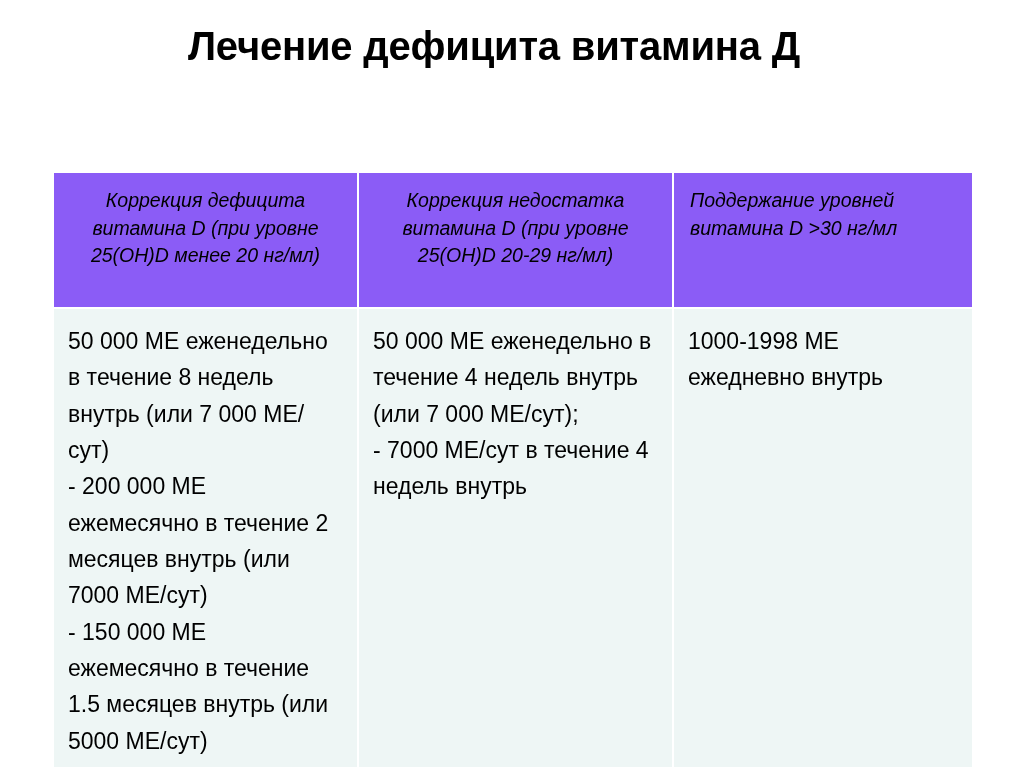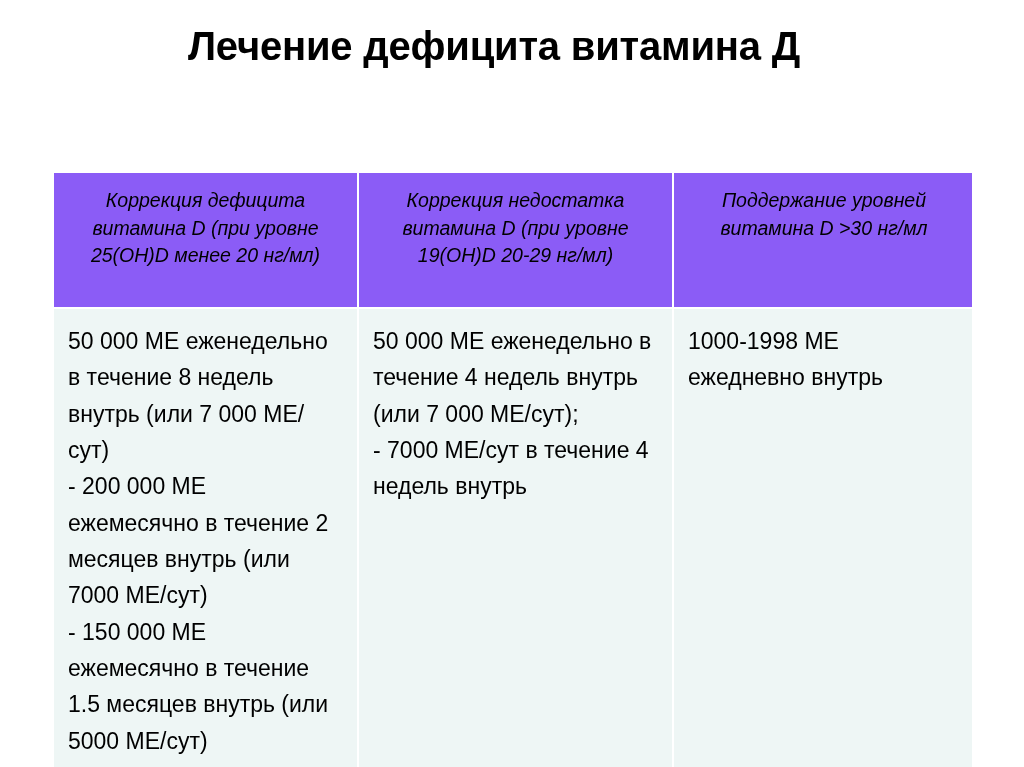--- a/index.html
+++ b/index.html
@@ -51,21 +51,21 @@
   table.dose-table thead th {
     background: #8b5cf6;
     font-style: italic;
     font-weight: normal;
     font-size: 19.5px;
     line-height: 1.42;
     text-align: center;
     height: 136px;
   }
   table.dose-table thead th.col3 {
-    text-align: center;
+    text-align: left;
     padding-left: 16px;
   }
   table.dose-table tbody td {
     background: #eef6f5;
     font-size: 23px;
     line-height: 1.58;
     text-align: left;
     height: 448px;
   }
   .col-1 { width: 305px; }
@@ -83,21 +83,21 @@
   <div class="table-wrap">
     <table class="dose-table">
       <colgroup>
         <col class="col-1">
         <col class="col-2">
         <col class="col-3">
       </colgroup>
       <thead>
         <tr>
           <th class="col1">Коррекция дефицита витамина D (при уровне 25(ОН)D менее 20 нг/мл)</th>
-          <th class="col2">Коррекция недостатка витамина D (при уровне 19(ОН)D 20-29 нг/мл)</th>
+          <th class="col2">Коррекция недостатка витамина D (при уровне 25(ОН)D 20-29 нг/мл)</th>
           <th class="col3">Поддержание уровней витамина D &gt;30 нг/мл</th>
         </tr>
       </thead>
       <tbody>
         <tr>
           <td>
             <span class="cell-line">50 000 МЕ еженедельно в течение 8 недель внутрь (или 7 000 МЕ/сут)
 - 200 000 МЕ ежемесячно в течение 2 месяцев внутрь (или 7000 МЕ/сут)
 - 150 000 МЕ ежемесячно в течение 1.5 месяцев внутрь (или 5000 МЕ/сут)
 - 7000 МЕ/сут в течение 8 недель внутрь</span>

